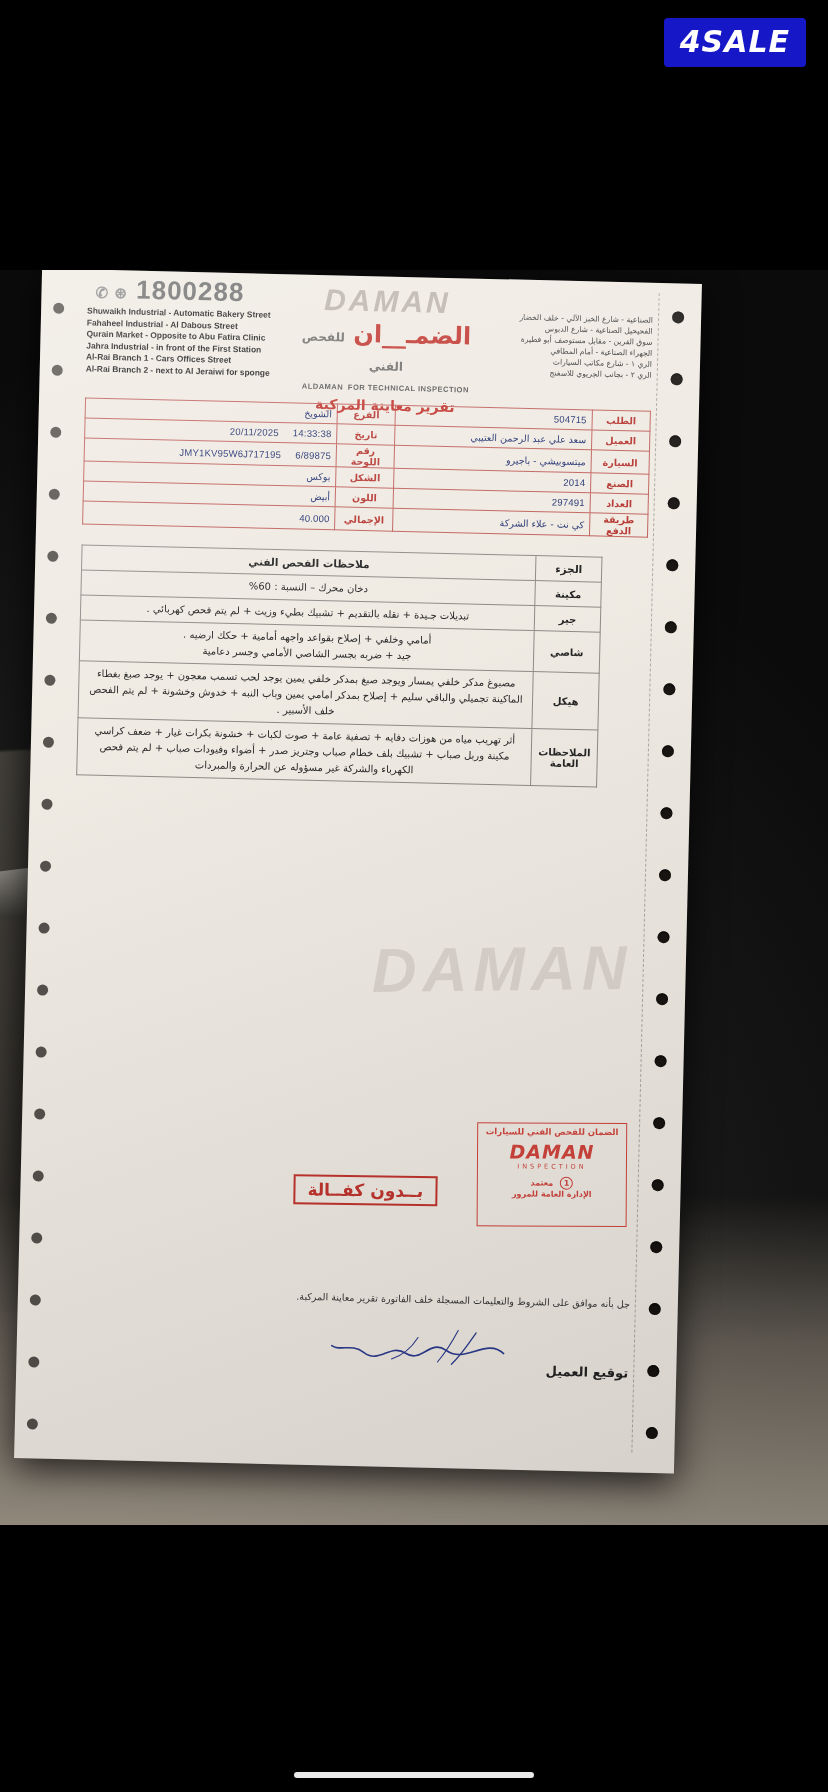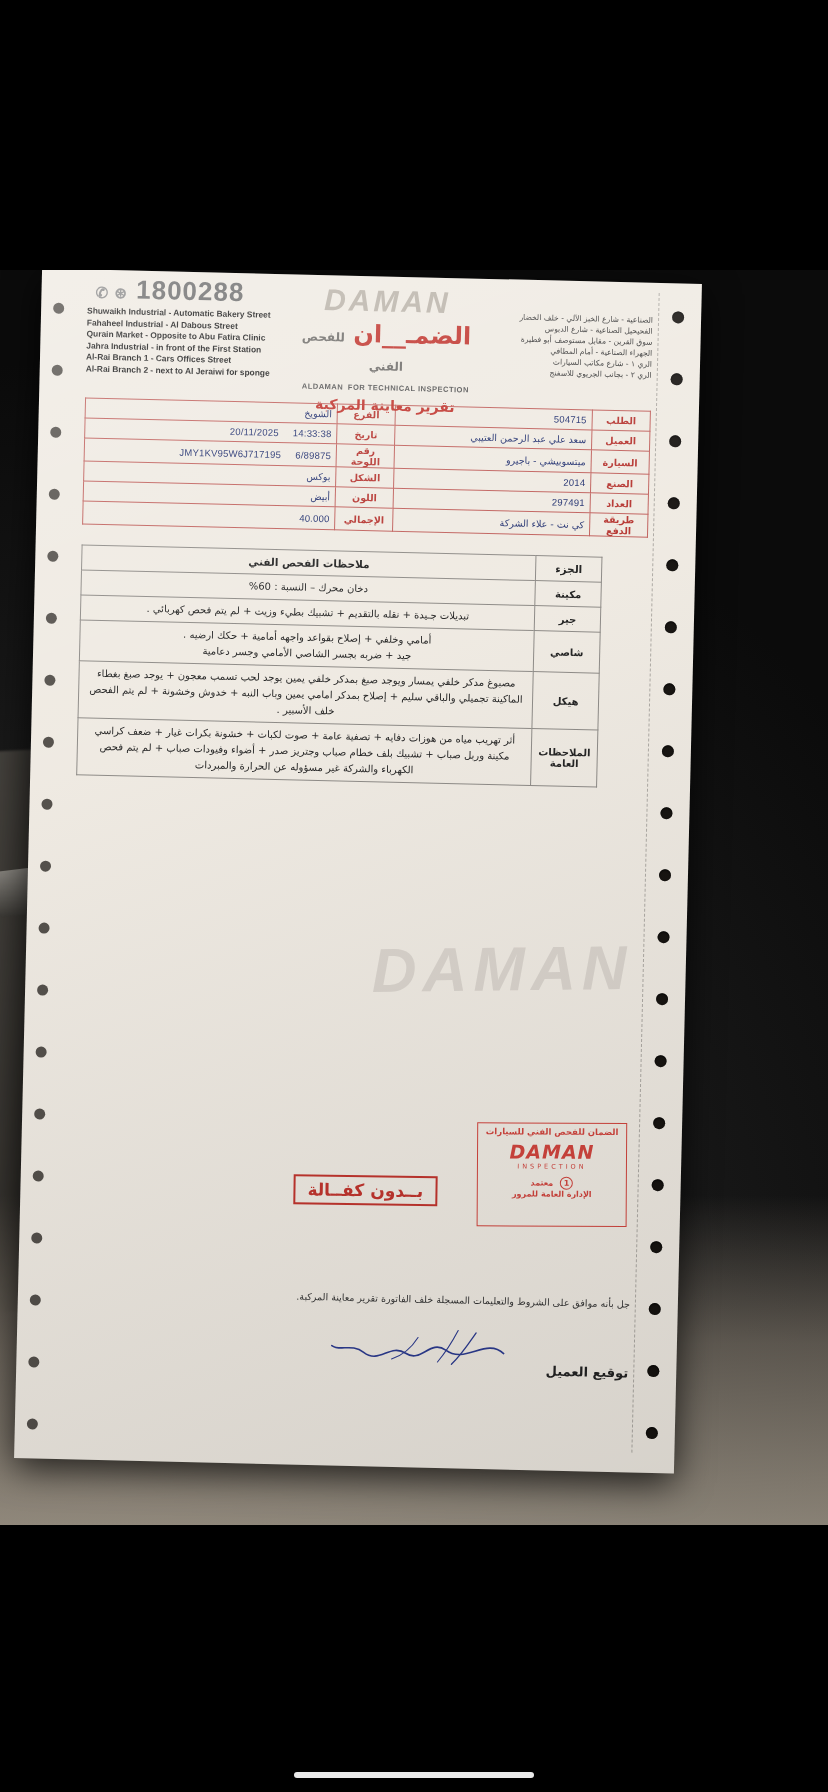--- a/index.html
+++ b/index.html
@@ -315,20 +315,21 @@
     width: 240px; height: 6px;
     border-radius: 3px;
     background: #eaeaea;
   }
 </style>
 </head>
 <body>
 
 <div class="screen">
 
+  <div class="watermark">4SALE</div>
 
   <div class="photo">
     <div class="carseat"></div>
     <div class="door-panel"></div>
     <div class="door-handle"></div>
     <div class="seat-lower"></div>
 
     <div class="paper">
 
       <div class="perf-left">

